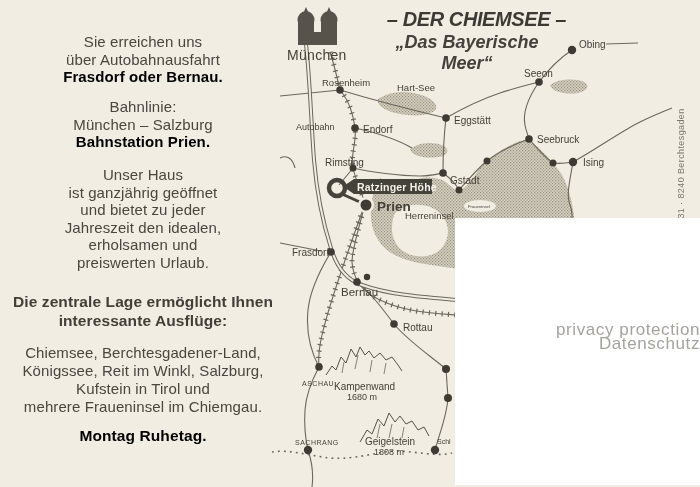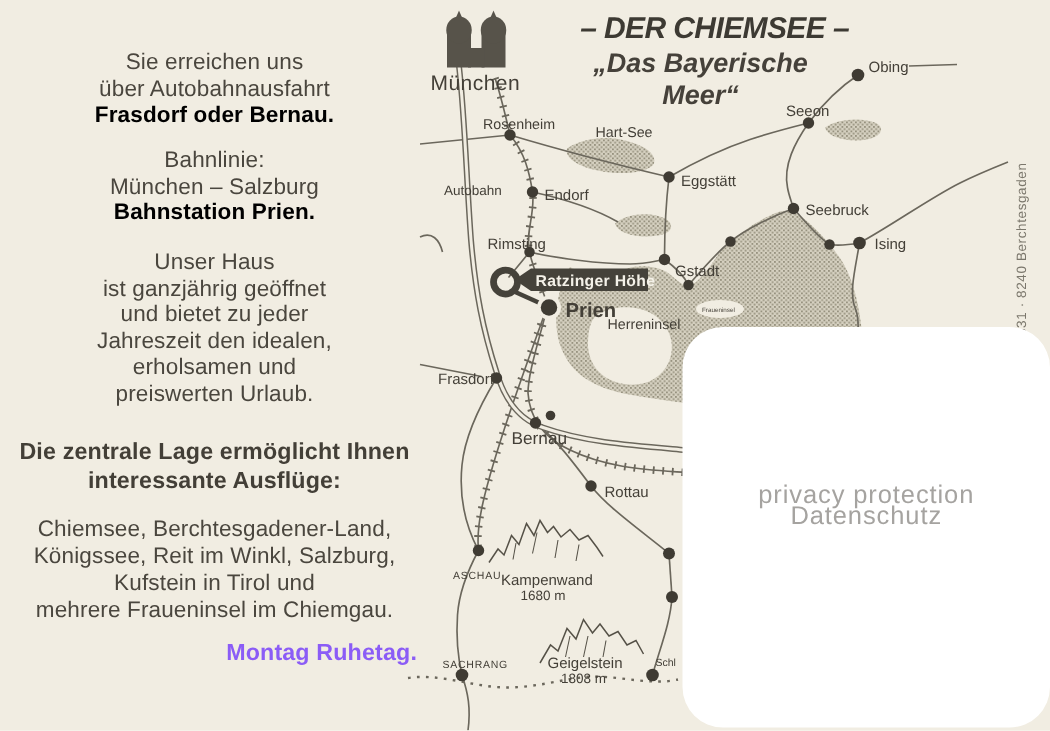--- a/index.html
+++ b/index.html
@@ -10,37 +10,37 @@
     color:#48443c;
   }
   
   .tblock{position:absolute; left:8px; width:270px; text-align:center; font-size:15px; line-height:17.5px; color:#4a463e; letter-spacing:0.1px;}
   .tblock .b{font-weight:bold; color:#000000;}
   .blk-access{top:33px;}
   .blk-rail{top:98px;}
   .blk-house{top:166px;}
   .blk-exc-head{top:292px; font-weight:bold; font-size:15.5px; line-height:19px; color:#433f37;}
   .blk-exc{top:344px; line-height:18px;}
-  .blk-closed{top:427px; font-weight:bold; font-size:15.5px; color:#8b5cf6;text-align:right;}
+  .blk-closed{top:427px; font-weight:bold; font-size:15.5px; color:#000000;}
   
   .title-wrap{position:absolute; left:368px; top:8px; width:198px; text-align:center;}
   .title-main{font-size:20px; font-weight:bold; font-style:italic; letter-spacing:-0.4px; color:#3d3a33; white-space:nowrap;text-align:right;}
   .title-sub{font-size:18px; font-weight:bold; font-style:italic; color:#45413a; margin-top:1px;}
   
   .mapsvg{position:absolute; left:0; top:0;}
   
   .side-note{
     position:absolute; left:676px; top:224px; width:126px; height:14px;
     transform:rotate(-90deg); transform-origin:0 0;
     font-size:9px; letter-spacing:0.4px; color:#7b776c; white-space:nowrap;
   }
   
   .privacy{
     position:absolute; left:455px; top:218px; width:245px; height:267px;
-    background:#ffffff; text-align:center; box-sizing:border-box; padding-top:105px;border-radius:27px;
+    background:#ffffff; text-align:right; box-sizing:border-box; padding-top:105px;
   }
   .privacy .l{font-size:17px; line-height:13.5px; color:#a5a3a0; letter-spacing:0.6px;}
 </style>
 </head>
 <body>
 
 <div class="card">
 
   <div class="tblock blk-access">
     <div>Sie erreichen uns</div>

